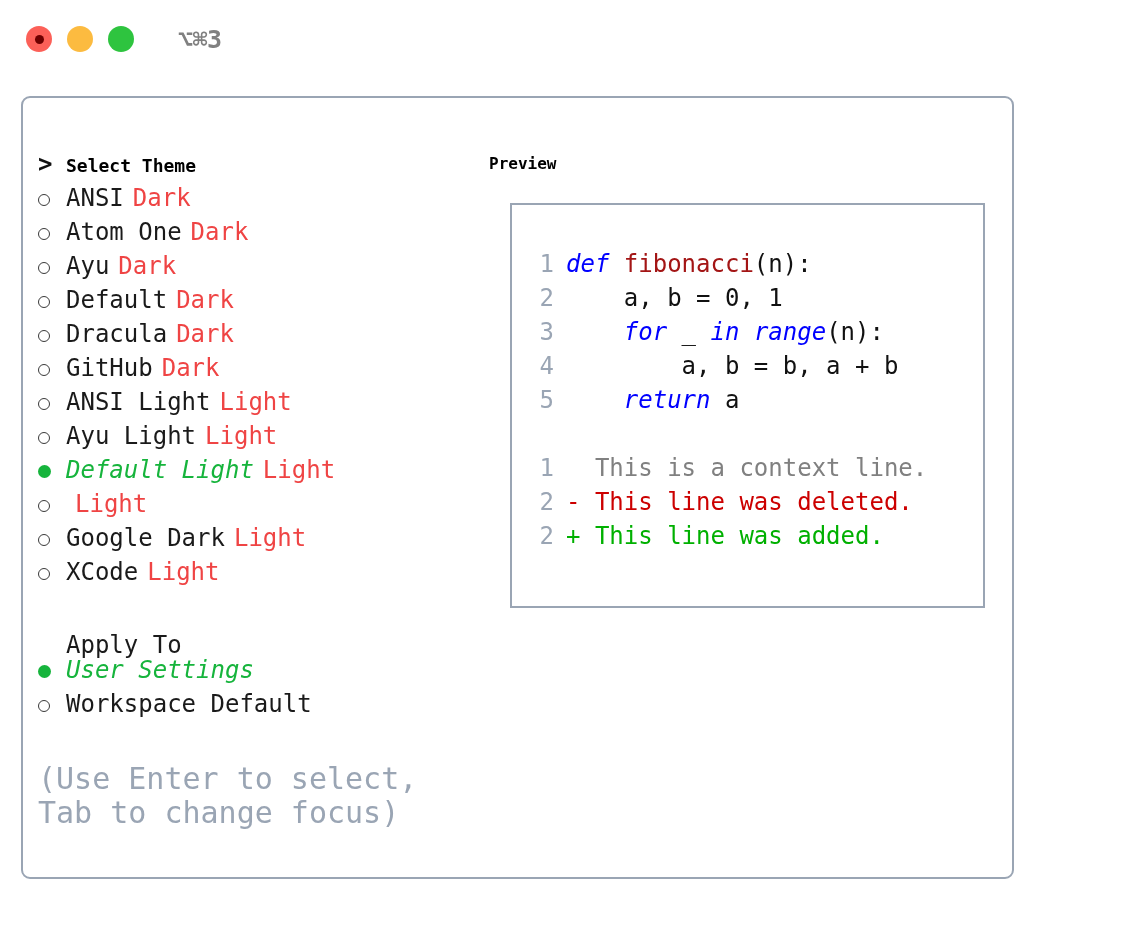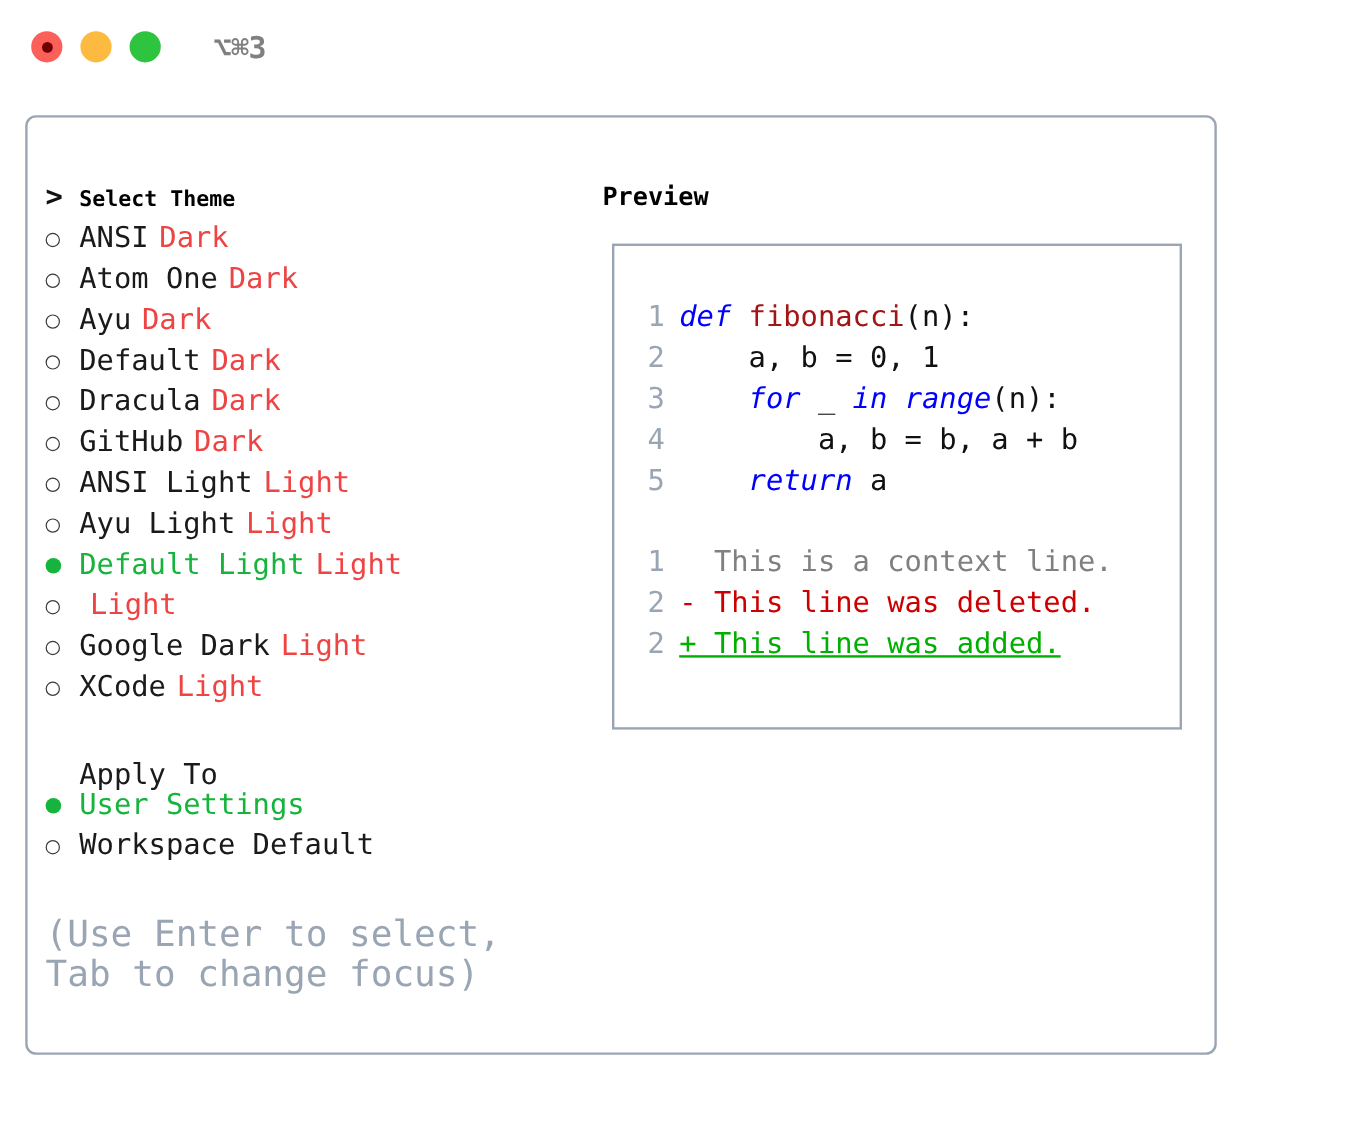--- a/index.html
+++ b/index.html
@@ -120,42 +120,42 @@
   }
   .bullet-empty {
     width: 12px; height: 12px;
     border-radius: 50%;
     border: 1.6px solid #3a3a3a;
     box-sizing: border-box;
     background: transparent;
     display: block;
   }
   .label       { color: #1a1a1a; }
-  .label.sel   { color: #16b43c; }
+  .label.sel   { color: #16b43c; font-style: italic; }
   .kind        { color: #ef4444; margin-left: 9px; }
   .heading     { font-weight: bold; color: #000000; font-size: 18px; }
 
   #apply-block { margin-top: 30px; }
 
   #hint {
     position: absolute;
     left: 15px;
     top: 664px;
     width: 420px;
     font-size: 30px;
     line-height: 34px;
     color: #9aa5b4;
   }
 
   
   #preview-title {
     position: absolute;
-    left: 479px;
+    left: 466px;
     top: 49px;
-    font-size: 21px;
+    font-size: 16px;
     font-weight: bold;
     color: #000000;
     line-height: 34px;
   }
   #preview-box {
     position: absolute;
     left: 487px;
     top: 105px;
     width: 475px;
     height: 405px;
@@ -178,21 +178,21 @@
     text-align: right;
     color: #9aa5b4;
     margin-right: 12px;
   }
   .ctext { white-space: pre; }
   .kw   { color: #0000ff; font-style: italic; }
   .fn   { color: #a31515; }
   .pl   { color: #111111; }
   .ctx  { color: #808080; }
   .del  { color: #cc0000; }
-  .add  { color: #00b000; text-decoration: underline; }
+  .add  { color: #00b000; }
   .spacer { height: 34px; }
 </style>
 </head>
 <body>
 
 <div id="page">
 
   <div id="titlebar">
     <span class="dot red"></span>
     <span class="dot yellow"></span>

